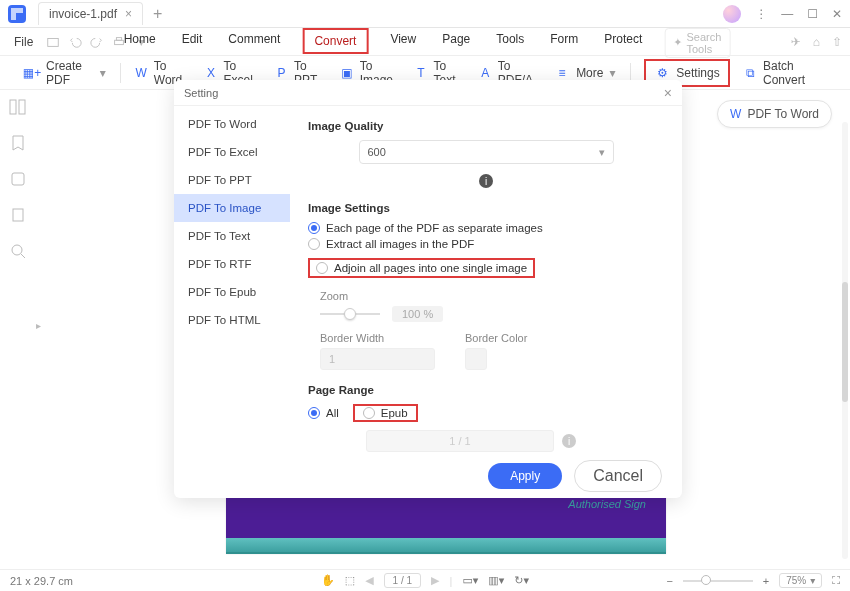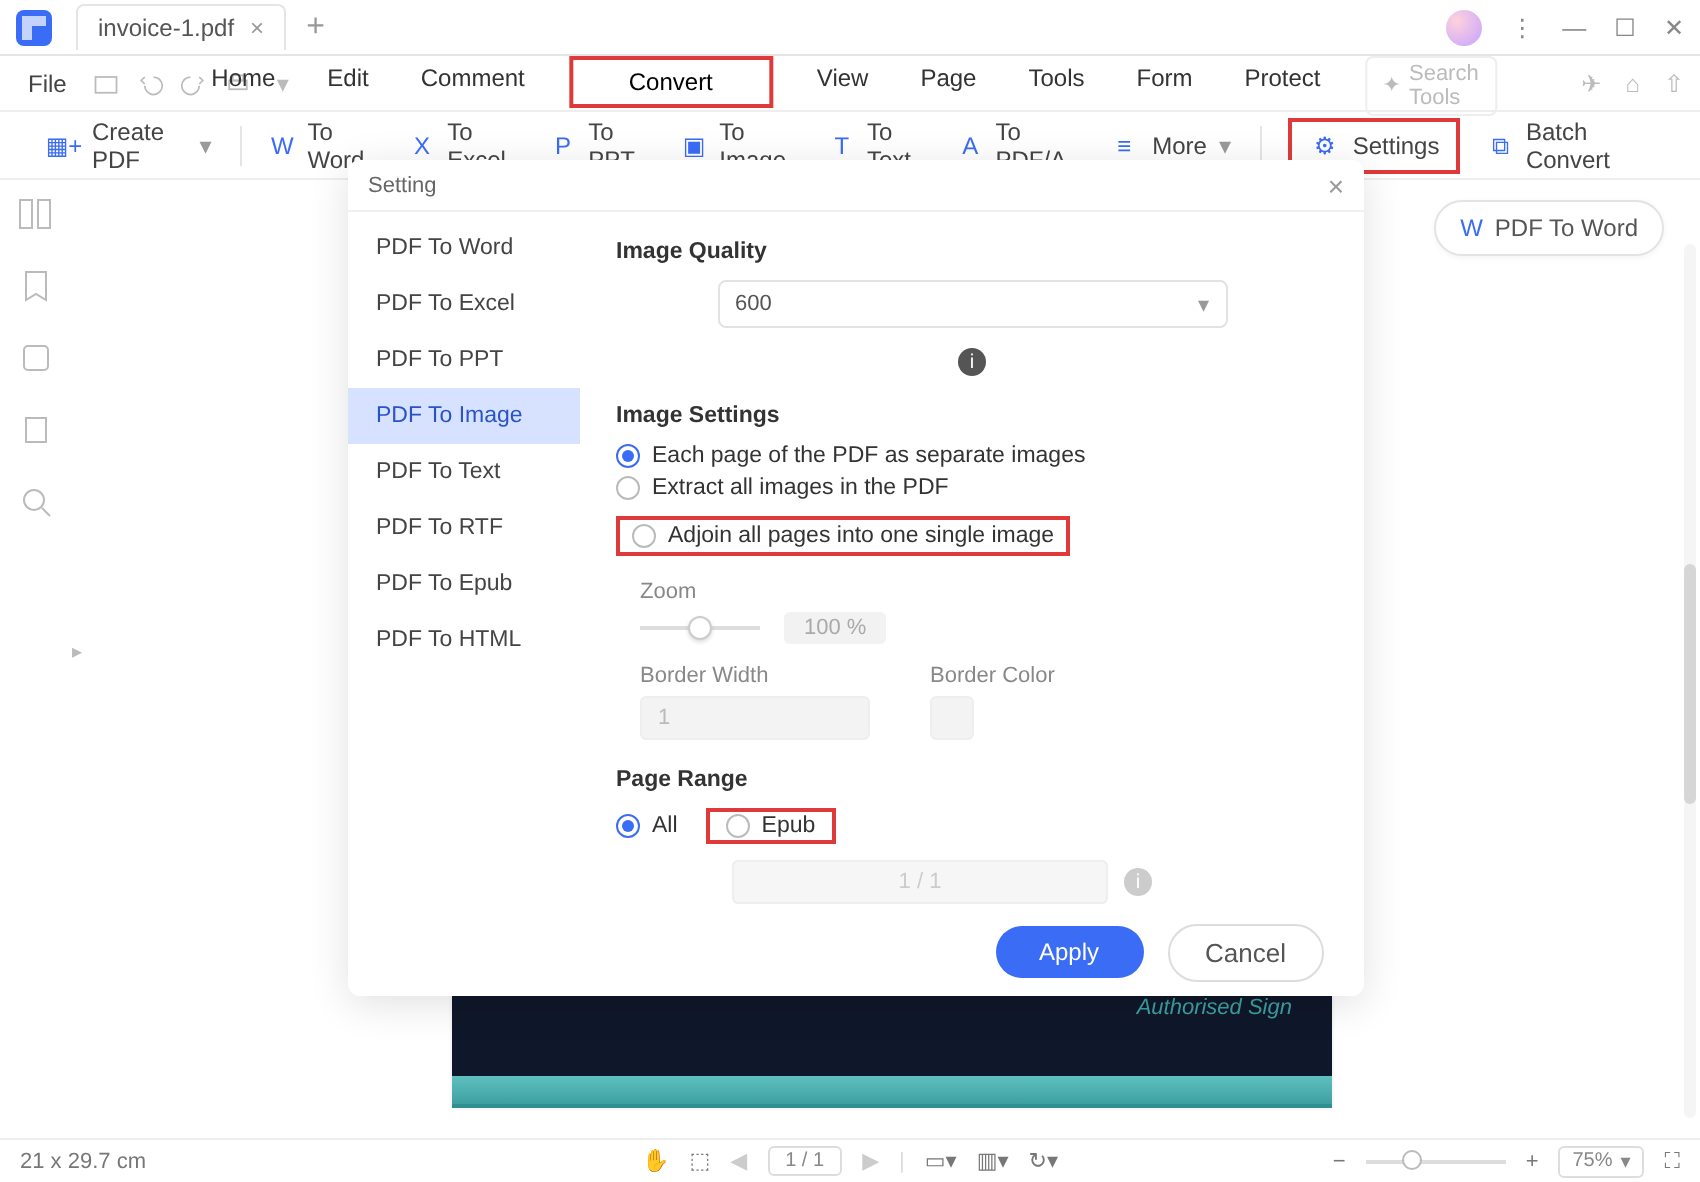--- a/index.html
+++ b/index.html
@@ -15,21 +15,21 @@
   .win-controls { margin-left: auto; display: flex; align-items: center; gap: 14px; color: #888; }
   .avatar { width: 18px; height: 18px; border-radius: 50%; background: radial-gradient(circle at 30% 30%, #ffd1dc, #c5a3ff); }
 
   
   .menubar { height: 28px; display: flex; align-items: center; padding: 0 8px; border-bottom: 1px solid #eee; gap: 6px; }
   .file-btn { font-size: 12px; color: #444; padding: 2px 6px; cursor: pointer; }
   .mini-icon { width: 16px; height: 16px; display: inline-flex; align-items: center; justify-content: center; color: #bbb; }
   .mini-icon svg { width: 14px; height: 14px; }
   .menu-center { position: absolute; left: 50%; transform: translateX(-50%); display: flex; gap: 18px; align-items: flex-start; height: 28px; }
   .menu-item { font-size: 12px; color: #333; padding: 4px 4px; cursor: pointer; }
-  .menu-item.highlight { border: 2px solid #de3a3a; color: #000000; padding: 4px 28px; }
+  .menu-item.highlight { border: 2px solid #de3a3a; color: #b91c1c; padding: 4px 10px; }
   .menu-right { margin-left: auto; display: flex; gap: 12px; align-items: center; color: #bbb; }
   .search-tools { color: #bbb; border: 1px solid #eee; border-radius: 4px; padding: 2px 8px; font-size: 11px; display: flex; align-items: center; gap: 4px; }
 
   
   .toolbar { height: 34px; display: flex; align-items: center; padding: 0 24px; gap: 14px; border-bottom: 1px solid #eee; justify-content: center; }
   .tbtn { display: flex; align-items: center; gap: 6px; font-size: 12px; color: #444; cursor: pointer; }
   .tbtn .ticon { width: 16px; height: 16px; display: flex; align-items: center; justify-content: center; color: #3b6cf5; }
   .tbtn.highlight { border: 2px solid #de3a3a; padding: 4px 8px; }
   .tool-sep { width: 1px; height: 20px; background: #e5e5e5; }
 
@@ -70,24 +70,24 @@
 
   .disabled-input { width: 115px; height: 22px; background: #f3f3f3; border: 1px solid #eee; border-radius: 3px; padding: 0 8px; display: flex; align-items: center; color: #bbb; font-size: 11px; }
   .color-swatch { width: 22px; height: 22px; background: #f3f3f3; border: 1px solid #eee; border-radius: 3px; }
 
   .range-row { display: flex; align-items: center; gap: 14px; }
   .range-chip { border: 2px solid #de3a3a; padding: 1px 8px; display: inline-flex; align-items: center; gap: 6px; }
   .page-range-input { width: 188px; height: 22px; background: #f6f6f6; border: 1px solid #eee; border-radius: 3px; display: flex; align-items: center; justify-content: center; color: #ccc; font-size: 11px; margin-left: 58px; }
 
   .modal-footer { height: 44px; display: flex; align-items: center; justify-content: flex-end; gap: 12px; padding: 0 20px; }
   .btn-primary { background: #3b6cf5; color: #fff; border: none; border-radius: 16px; padding: 6px 22px; font-size: 12px; cursor: pointer; }
-  .btn-secondary { background: #fff; color: #555; border: 1px solid #ddd; border-radius: 16px; padding: 6px 18px; font-size: 13px; cursor: pointer; }
-
-  
-  .doc-bg { position: absolute; left: 226px; top: 496px; width: 440px; height: 58px; background: #0f172a; box-shadow: 0 0 2px rgba(0,0,0,0.1); }
+  .btn-secondary { background: #fff; color: #555; border: 1px solid #ddd; border-radius: 16px; padding: 6px 18px; font-size: 16px; cursor: pointer; }
+
+  
+  .doc-bg { position: absolute; left: 226px; top: 496px; width: 440px; height: 58px; background: #4c1d95; box-shadow: 0 0 2px rgba(0,0,0,0.1); }
   .doc-authorized { position: absolute; right: 20px; top: 2px; color: #3aa0a0; font-size: 11px; font-style: italic; }
   .doc-band { position: absolute; left: 0; right: 0; bottom: 0; height: 16px; background: linear-gradient(#60c0c0,#3da0a0); border-bottom: 2px solid #30908f; }
 
   
   .statusbar { position: absolute; left: 0; right: 0; bottom: 0; height: 22px; border-top: 1px solid #eee; display: flex; align-items: center; font-size: 11px; color: #777; padding: 0 10px; gap: 12px; }
   .status-center { position: absolute; left: 50%; transform: translateX(-50%); display: flex; align-items: center; gap: 10px; }
   .page-box { border: 1px solid #ddd; border-radius: 3px; padding: 1px 8px; font-size: 10px; color: #888; }
   .status-right { margin-left: auto; display: flex; align-items: center; gap: 10px; }
   .zoom-slider { position: relative; width: 70px; height: 10px; }
   .zoom-slider .tr { position: absolute; top: 4px; left: 0; right: 0; height: 2px; background: #ddd; }

